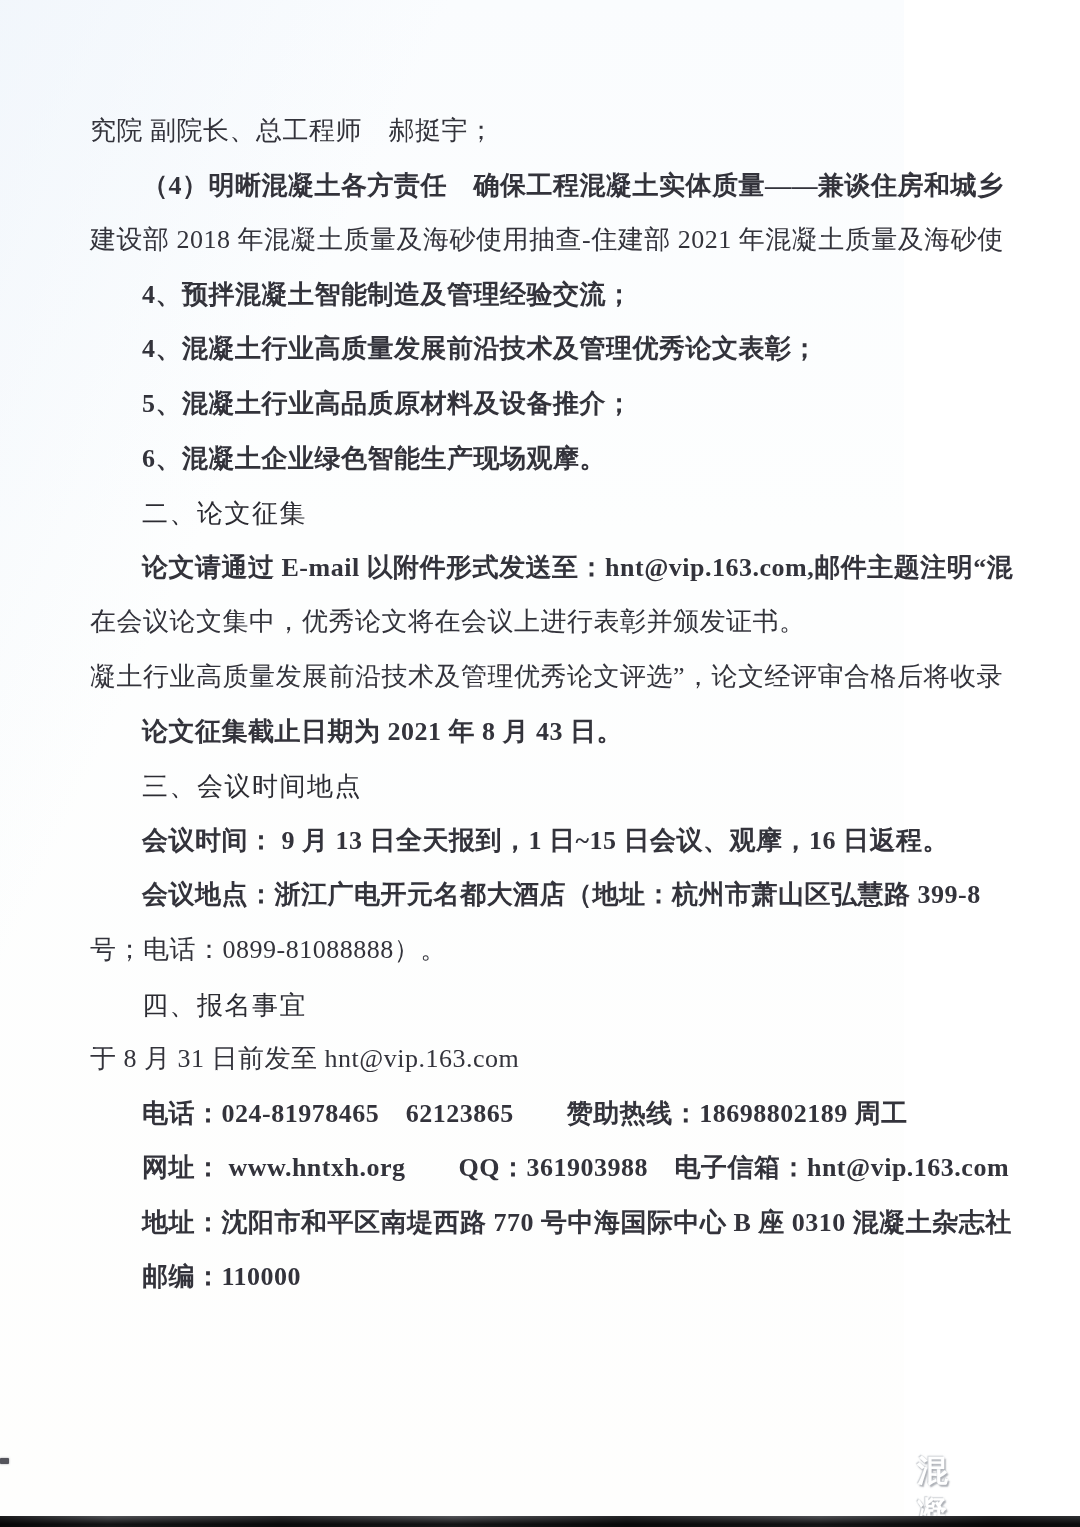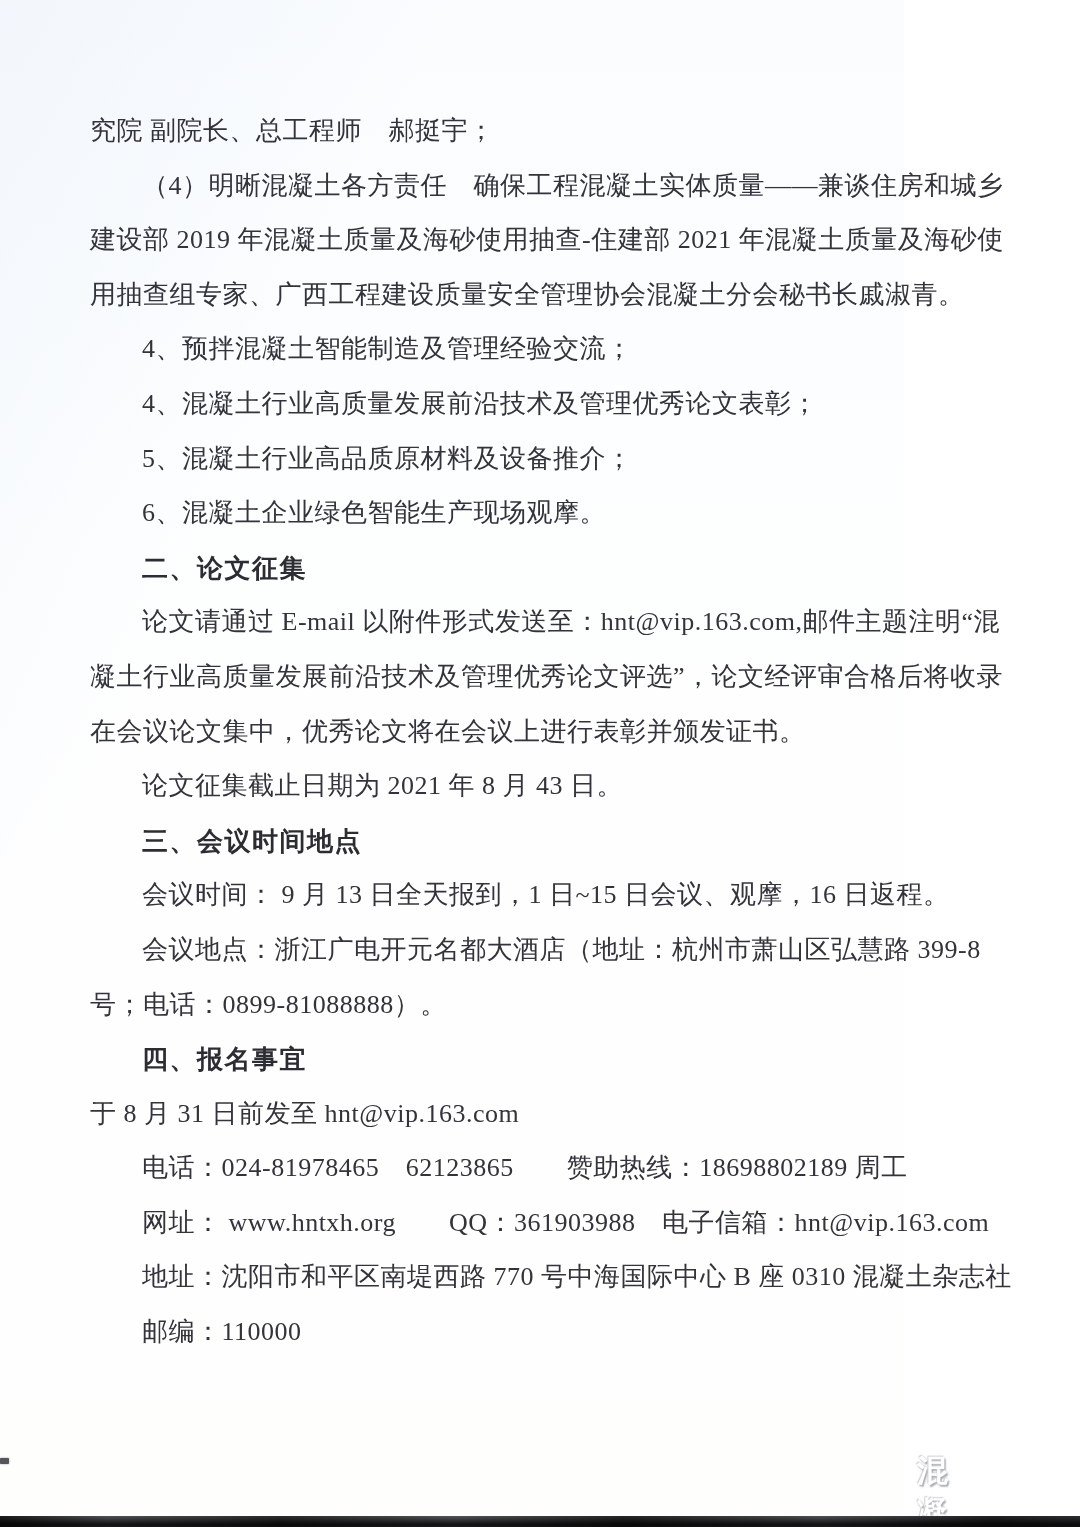--- a/index.html
+++ b/index.html
@@ -18,24 +18,24 @@
   .doc {
     position:absolute;
     left:90px; top:104px; width:888px;
     font-size:26px;
     line-height:54.6px;
     color: var(--ink, #33333b);
     letter-spacing:0.5px;
   }
 
   .line { white-space:pre; }
-  .line.indent { padding-left:52px; }
+  .line.indent { padding-left:52px;font-weight:bold; }
   .line.heading {
     font-family:"Liberation Sans", sans-serif;
-    font-weight:bold;
+    font-weight:normal;
     letter-spacing:1.5px;
     color:#2c2c33;
   }
 
   .watermark {
     position:absolute;
     left:856px; top:1450px;
     display:flex; align-items:center; gap:9px;
   }
   .wm-icon { width:52px; height:44px; flex:0 0 auto; }
@@ -71,30 +71,29 @@
   }
 </style>
 </head>
 <body>
 
 <div class="page">
 
   <div class="doc" id="doc">
       <div class="line">究院 副院长、总工程师　郝挺宇；</div>
       <div class="line indent">（4）明晰混凝土各方责任　确保工程混凝土实体质量——兼谈住房和城乡</div>
-      <div class="line">建设部 2019 年混凝土质量及海砂使用抽查-住建部 2021 年混凝土质量及海砂使</div>
-      <div class="line">用抽查组专家、广西工程建设质量安全管理协会混凝土分会秘书长戚淑青。</div>
+      <div class="line">建设部 2018 年混凝土质量及海砂使用抽查-住建部 2021 年混凝土质量及海砂使</div>
       <div class="line indent">4、预拌混凝土智能制造及管理经验交流；</div>
       <div class="line indent">4、混凝土行业高质量发展前沿技术及管理优秀论文表彰；</div>
       <div class="line indent">5、混凝土行业高品质原材料及设备推介；</div>
       <div class="line indent">6、混凝土企业绿色智能生产现场观摩。</div>
       <div class="line indent heading">二、论文征集</div>
       <div class="line indent">论文请通过 E-mail 以附件形式发送至：hnt@vip.163.com,邮件主题注明“混</div>
+      <div class="line">在会议论文集中，优秀论文将在会议上进行表彰并颁发证书。</div>
       <div class="line">凝土行业高质量发展前沿技术及管理优秀论文评选”，论文经评审合格后将收录</div>
-      <div class="line">在会议论文集中，优秀论文将在会议上进行表彰并颁发证书。</div>
       <div class="line indent">论文征集截止日期为 2021 年 8 月 43 日。</div>
       <div class="line indent heading">三、会议时间地点</div>
       <div class="line indent">会议时间： 9 月 13 日全天报到，1 日~15 日会议、观摩，16 日返程。</div>
       <div class="line indent">会议地点：浙江广电开元名都大酒店（地址：杭州市萧山区弘慧路 399-8</div>
       <div class="line">号；电话：0899-81088888）。</div>
       <div class="line indent heading">四、报名事宜</div>
       <div class="line">于 8 月 31 日前发至 hnt@vip.163.com</div>
       <div class="line indent">电话：024-81978465　62123865　　赞助热线：18698802189 周工</div>
       <div class="line indent">网址： www.hntxh.org　　QQ：361903988　电子信箱：hnt@vip.163.com</div>
       <div class="line indent">地址：沈阳市和平区南堤西路 770 号中海国际中心 B 座 0310 混凝土杂志社</div>

